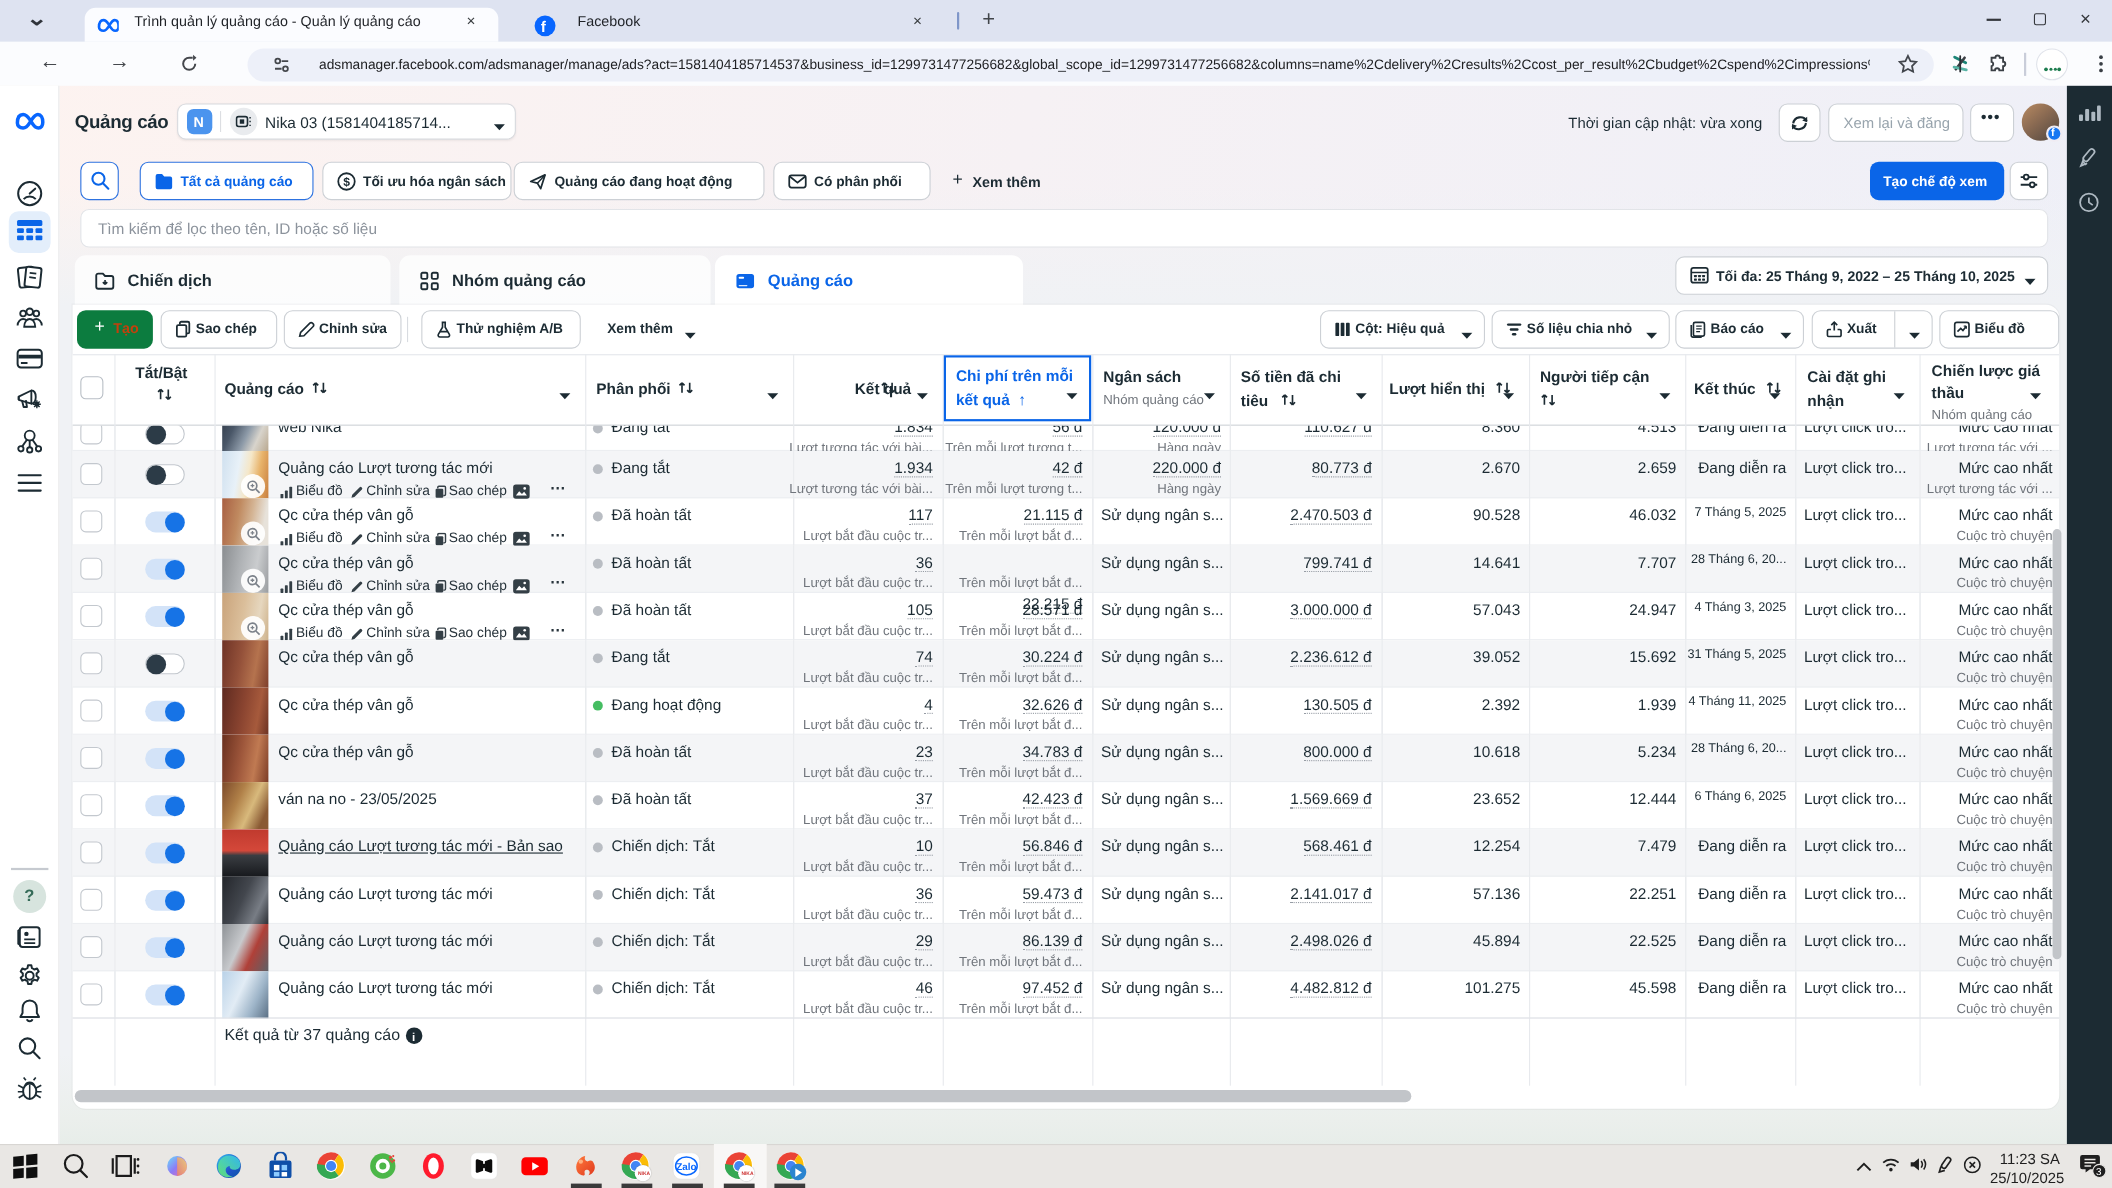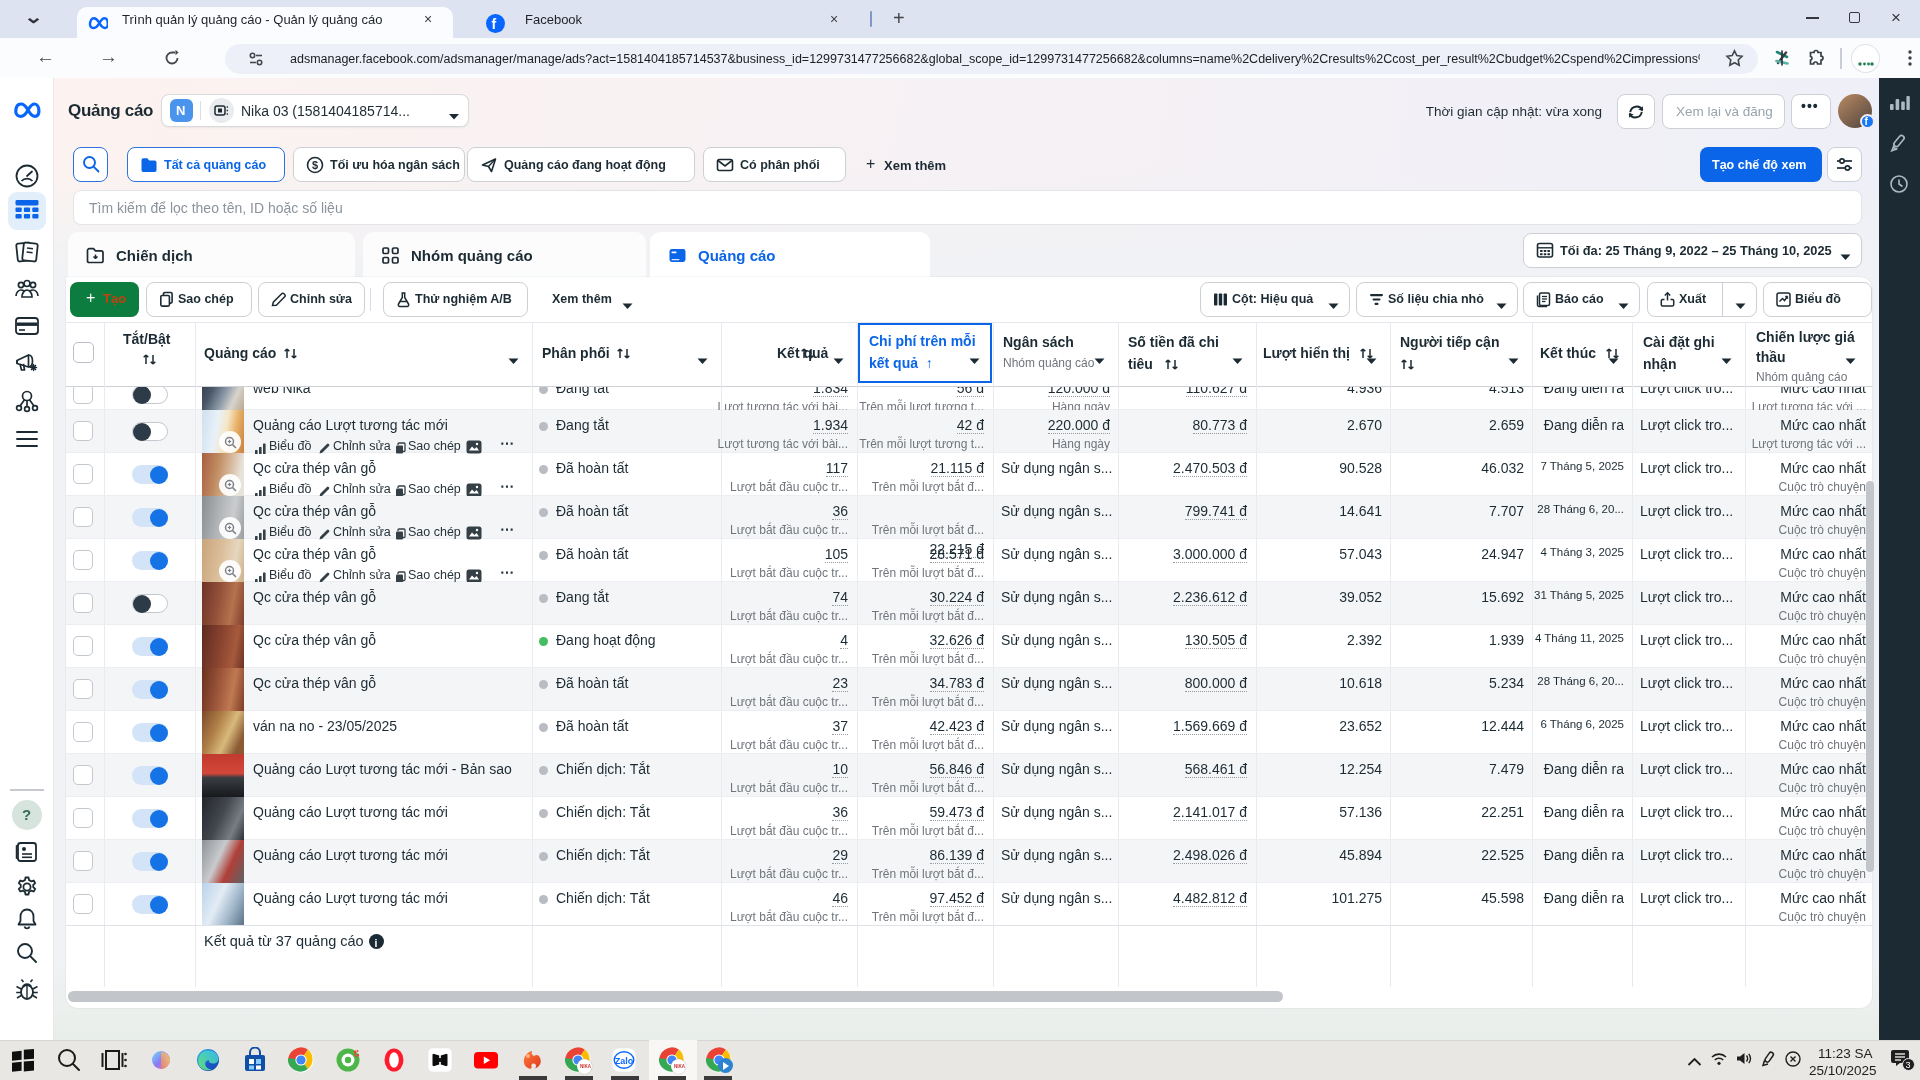--- a/index.html
+++ b/index.html
@@ -542,21 +542,21 @@
 <div class="tx" style="left:253px;top:-7px;font-size:14px;color:#1c2b33;">web Nika</div>
 <div class="ab" style="left:539px;top:-2px;width:9px;height:9px;border-radius:50%;background:#b9bdc3;"></div>
 <div class="tx" style="left:556px;top:-7px;font-size:14px;color:#1c2b33;">Đang tắt</div>
 <div class="tx" style="right:1072px;top:-7px;font-size:14px;color:#1c2b33;border-bottom:1px dotted #969ca4;">1.834</div>
 <div class="tx" style="right:1072px;top:13px;font-size:12px;color:#70757c;">Lượt tương tác với bài...</div>
 <div class="tx" style="right:936px;top:-7px;font-size:14px;color:#1c2b33;border-bottom:1px dotted #969ca4;">56 đ</div>
 <div class="tx" style="right:936px;top:13px;font-size:12px;color:#70757c;">Trên mỗi lượt tương t...</div>
 <div class="tx" style="right:810px;top:-7px;font-size:14px;color:#1c2b33;border-bottom:1px dotted #969ca4;">120.000 đ</div>
 <div class="tx" style="right:810px;top:13px;font-size:12px;color:#70757c;">Hàng ngày</div>
 <div class="tx" style="right:673px;top:-7px;font-size:14px;color:#1c2b33;border-bottom:1px dotted #969ca4;">110.627 đ</div>
-<div class="tx" style="right:538px;top:-7px;font-size:14px;color:#1c2b33;">4.936</div>
+<div class="tx" style="right:538px;top:-7px;font-size:14px;color:#1c2b33;">8.360</div>
 <div class="tx" style="right:396px;top:-7px;font-size:14px;color:#1c2b33;">4.513</div>
 <div class="tx" style="right:296px;top:-7px;font-size:14px;color:#1c2b33;">Đang diễn ra</div>
 <div class="tx" style="left:1640px;top:-7px;font-size:14px;color:#1c2b33;">Lượt click tro...</div>
 <div class="tx" style="right:54px;top:-7px;font-size:14px;color:#1c2b33;">Mức cao nhất</div>
 <div class="tx" style="right:54px;top:13px;font-size:12px;color:#70757c;">Lượt tương tác với ...</div>
 <div class="ab" style="left:66px;top:23px;width:1806px;height:43px;background:#f4f5f7;"></div>
 <div class="ab" style="left:66px;top:65px;width:1806px;height:1px;background:#eceef1;"></div>
 <div class="ab" style="left:104px;top:23px;width:1px;height:43px;background:#e9ebee;"></div>
 <div class="ab" style="left:195px;top:23px;width:1px;height:43px;background:#e9ebee;"></div>
 <div class="ab" style="left:532px;top:23px;width:1px;height:43px;background:#e9ebee;"></div>
@@ -947,21 +947,21 @@
 <div class="ab" style="left:1118px;top:367px;width:1px;height:43px;background:#e9ebee;"></div>
 <div class="ab" style="left:1256px;top:367px;width:1px;height:43px;background:#e9ebee;"></div>
 <div class="ab" style="left:1390px;top:367px;width:1px;height:43px;background:#e9ebee;"></div>
 <div class="ab" style="left:1532px;top:367px;width:1px;height:43px;background:#e9ebee;"></div>
 <div class="ab" style="left:1632px;top:367px;width:1px;height:43px;background:#e9ebee;"></div>
 <div class="ab" style="left:1745px;top:367px;width:1px;height:43px;background:#e9ebee;"></div>
 <div class="ab" style="left:73px;top:378px;width:20px;height:20px;border:1.5px solid #c3c8ce;border-radius:5px;background:#fff;"></div>
 <div class="ab" style="left:132px;top:379px;width:36px;height:19px;border-radius:10px;background:#d3e3f8;"></div>
 <div class="ab" style="left:150px;top:379.5px;width:18px;height:18px;border-radius:50%;background:#1673e6;"></div>
 <div class="ab" style="left:202px;top:367px;width:42px;height:43px;background:linear-gradient(180deg,#c03a2e 0%,#d4483a 45%,#3a3d42 55%,#17191d 100%);"></div>
-<div class="tx" style="left:253px;top:374px;font-size:14px;color:#1c2b33;">Quảng cáo Lượt tương tác mới - Bản sao</div>
+<div class="tx" style="left:253px;top:374px;font-size:14px;color:#1c2b33;text-decoration:underline;">Quảng cáo Lượt tương tác mới - Bản sao</div>
 <div class="ab" style="left:539px;top:379px;width:9px;height:9px;border-radius:50%;background:#b9bdc3;"></div>
 <div class="tx" style="left:556px;top:374px;font-size:14px;color:#1c2b33;">Chiến dịch: Tắt</div>
 <div class="tx" style="right:1072px;top:374px;font-size:14px;color:#1c2b33;border-bottom:1px dotted #969ca4;">10</div>
 <div class="tx" style="right:1072px;top:394px;font-size:12px;color:#70757c;">Lượt bắt đầu cuộc tr...</div>
 <div class="tx" style="right:936px;top:374px;font-size:14px;color:#1c2b33;border-bottom:1px dotted #969ca4;">56.846 đ</div>
 <div class="tx" style="right:936px;top:394px;font-size:12px;color:#70757c;">Trên mỗi lượt bắt đ...</div>
 <div class="tx" style="left:1001px;top:374px;font-size:14px;color:#1c2b33;">Sử dụng ngân s...</div>
 <div class="tx" style="right:673px;top:374px;font-size:14px;color:#1c2b33;border-bottom:1px dotted #969ca4;">568.461 đ</div>
 <div class="tx" style="right:538px;top:374px;font-size:14px;color:#1c2b33;">12.254</div>
 <div class="tx" style="right:396px;top:374px;font-size:14px;color:#1c2b33;">7.479</div>

